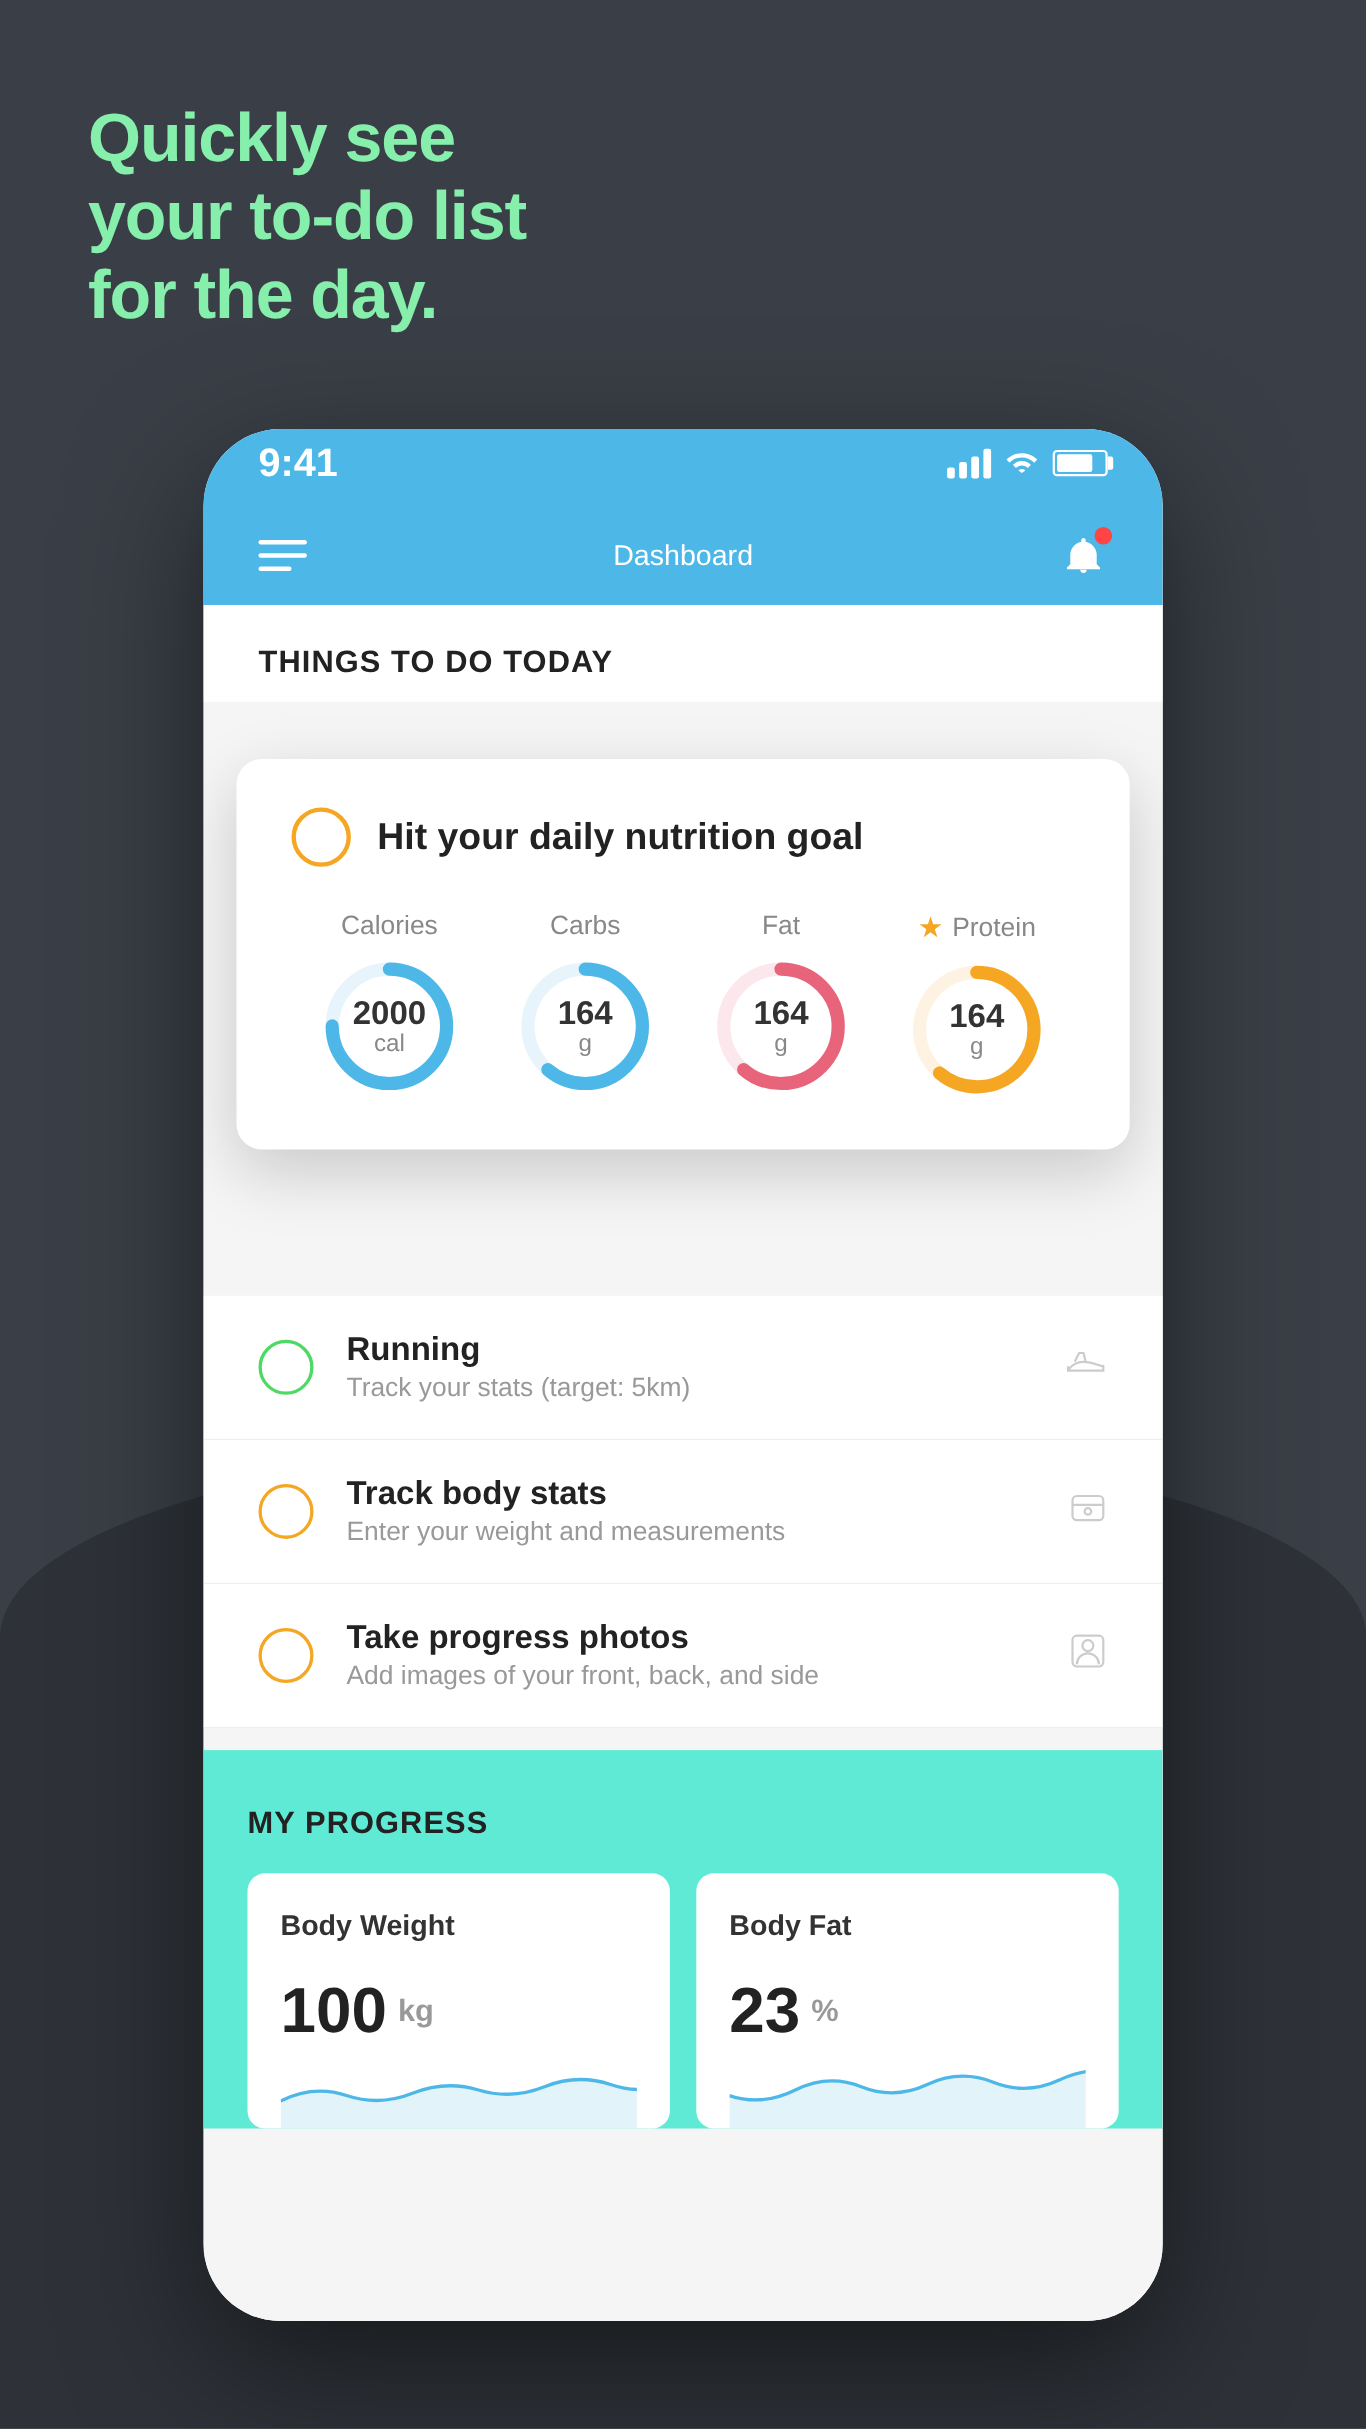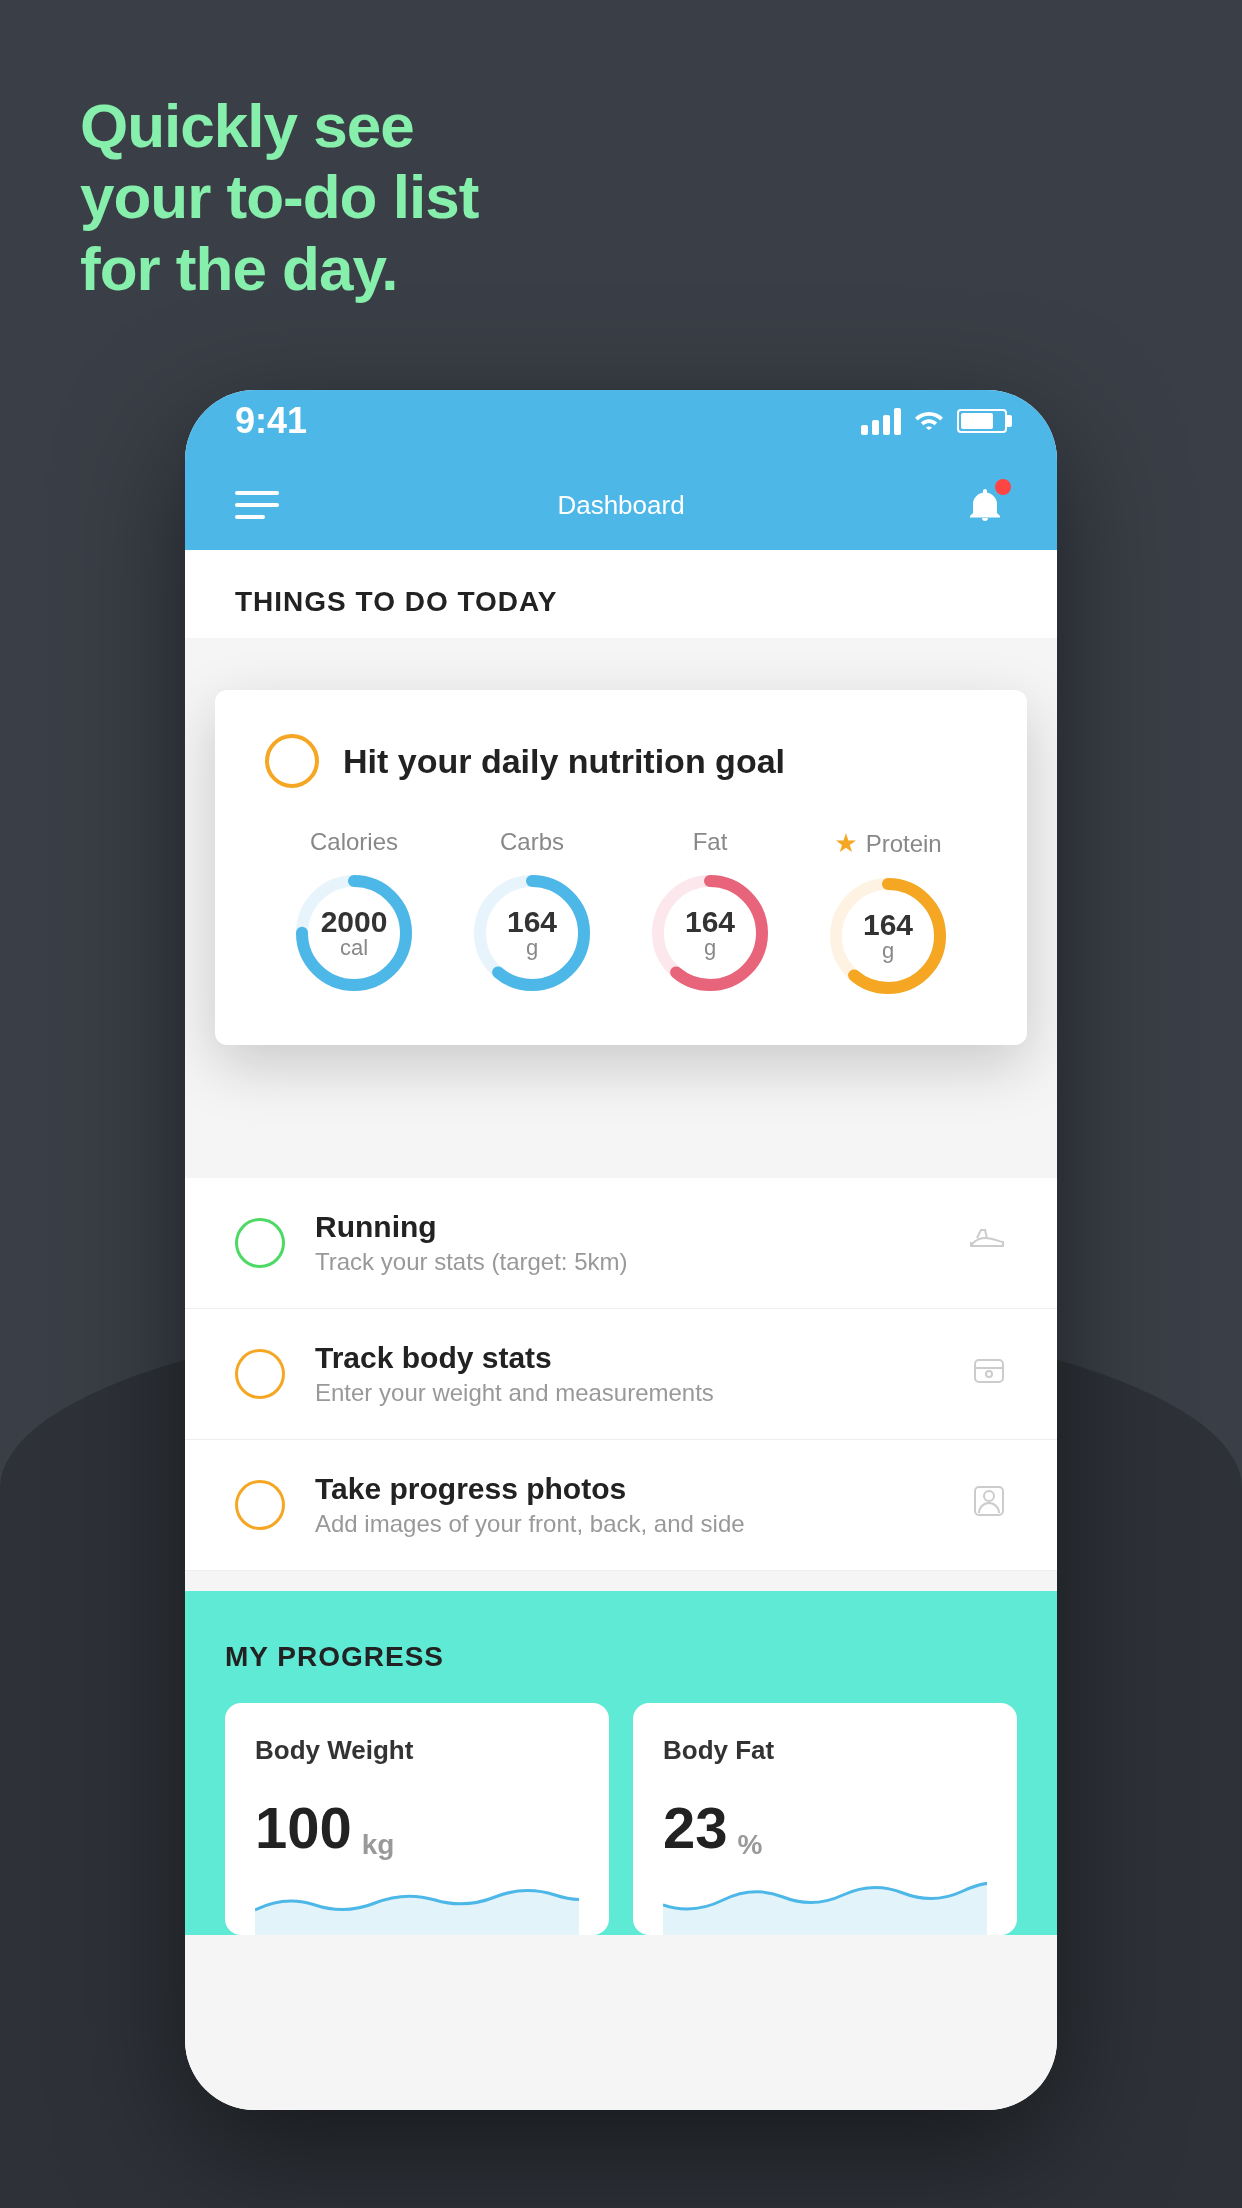--- a/index.html
+++ b/index.html
@@ -176,21 +176,21 @@
       text-transform: uppercase;
     }
 
     
     .nutrition-card {
       position: absolute;
       top: 140px;
       left: 30px;
       right: 30px;
       background: #ffffff;
-      border-radius: 12px;
+      border-radius: 23px;
       padding: 44px 50px 44px 50px;
       box-shadow: 0 20px 60px rgba(0,0,0,0.18);
       z-index: 20;
     }
     .card-header {
       display: flex;
       align-items: center;
       gap: 24px;
       margin-bottom: 40px;
     }
@@ -323,21 +323,21 @@
       overflow: hidden;
     }
     .progress-card-title {
       font-size: 26px;
       font-weight: 600;
       color: #333333;
       margin-bottom: 28px;
     }
     .progress-value {
       display: flex;
-      align-items: flex-end;
+      align-items: center;
       gap: 10px;
       margin-bottom: 4px;
     }
     .progress-num {
       font-size: 58px;
       font-weight: 800;
       color: #222222;
     }
     .progress-unit {
       font-size: 28px;

